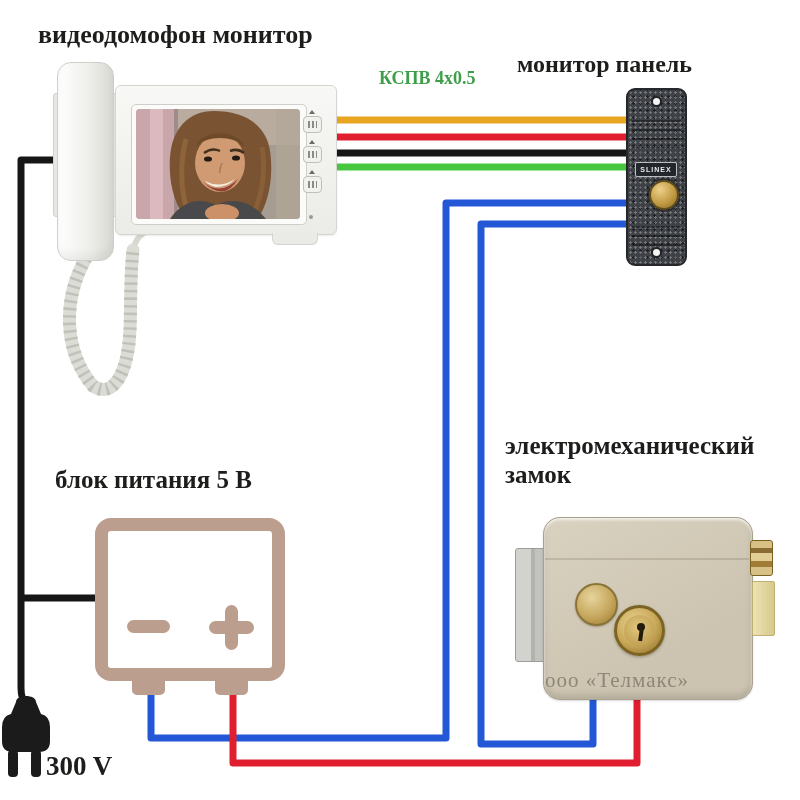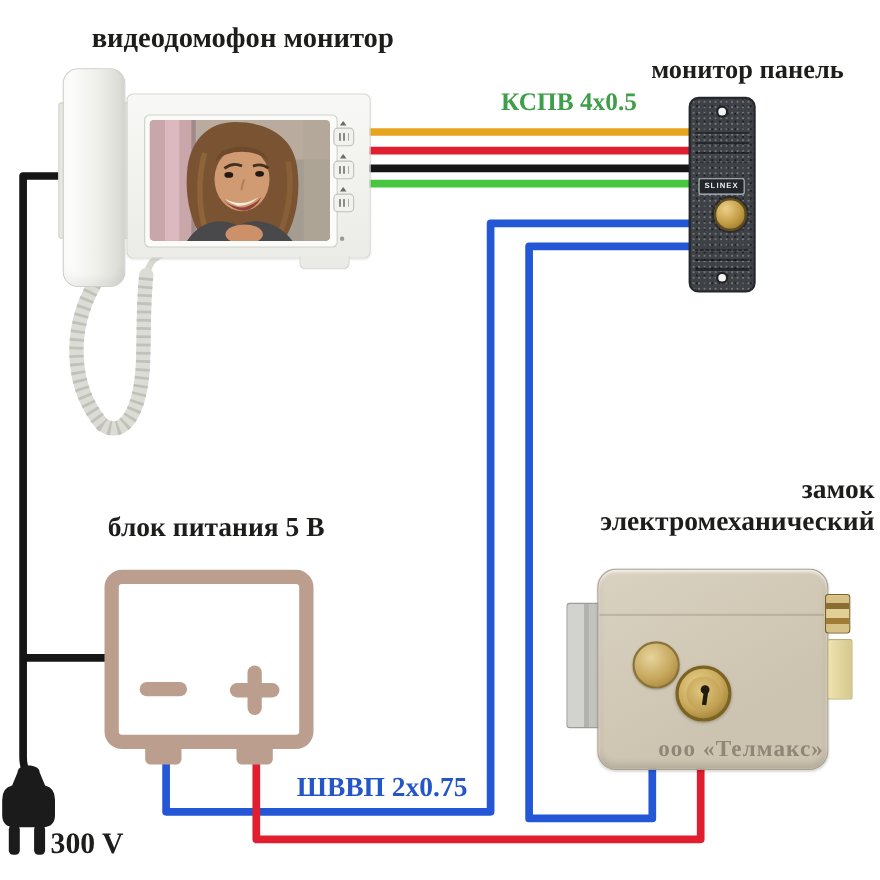--- a/index.html
+++ b/index.html
@@ -6,21 +6,21 @@
     --wire-orange:#E8A51F; --wire-red:#E01E30; --wire-black:#161616;
     --wire-green:#46C73F; --wire-blue:#2457D6;
     --label-green:#3E9E49; --label-blue:#2456C8;
     --psu-tan:#BC9E8E; --lock-body:#CCC3B0; --panel-dark:#3E4146; --brass:#C2A14F;
   }
   html,body{margin:0;padding:0;background:#ffffff;}
   .stage{position:relative;width:800px;height:800px;background:#fff;overflow:hidden;
          font-family:"Liberation Serif", serif;}
   .abs{position:absolute;}
   svg{display:block;}
-  .lbl{position:absolute;font-weight:bold;color:#1d1d1b;text-align:right;
+  .lbl{position:absolute;font-weight:bold;color:#1d1d1b;text-align:left;
        font-family:"Liberation Serif", serif;line-height:1.15;}
 
   
   .mon-cradle{left:53px;top:93px;width:64px;height:122px;background:#e7e7e3;
               border:1px solid #d2d2cc;border-radius:3px;}
   .mon-body{left:115px;top:85px;width:220px;height:148px;border-radius:6px;
             background:linear-gradient(180deg,#f8f8f6,#ebebe7);
             border:1px solid #d6d6d0;box-shadow:0 1px 2px rgba(0,0,0,.08);}
   .mon-screen{left:131px;top:104px;width:174px;height:119px;background:#fbfbf9;
               border:1px solid #cfcfc9;border-radius:5px;}
@@ -73,22 +73,22 @@
   .lock-knob{left:575px;top:583px;width:39px;height:39px;border-radius:50%;
              background:radial-gradient(circle at 38% 32%,#e6d49c,#c6a75d 55%,#97782f);
              border:2px solid #8a7336;box-shadow:0 1px 2px rgba(0,0,0,.25);}
   .lock-cyl{left:614px;top:605px;width:51px;height:51px;border-radius:50%;
             background:radial-gradient(circle at 40% 35%,#e8d492,#cbab5c 50%,#8f7128 95%);
             border:3px solid #7c6322;box-sizing:border-box;box-shadow:0 1px 3px rgba(0,0,0,.3);}
   .cyl-face{position:absolute;left:7px;top:7px;width:31px;height:31px;border-radius:50%;
             background:radial-gradient(circle at 45% 40%,#e0c77e,#b69243);}
   .keyhole-c{position:absolute;left:13px;top:8px;width:8px;height:8px;border-radius:50%;background:#221c0f;}
   .keyhole-s{position:absolute;left:15px;top:13px;width:4px;height:13px;background:#221c0f;transform:rotate(8deg);}
-  .lock-brand{left:545px;top:668px;width:204px;text-align:right;font-size:21px;
-              color:#8e8677;letter-spacing:1px;font-weight:bold;}
+  .lock-brand{left:545px;top:668px;width:204px;text-align:left;font-size:21px;
+              color:#8e8677;letter-spacing:1px;font-weight:normal;}
   .lock-latch{left:750px;top:540px;width:21px;height:34px;border:1px solid #7c6322;border-radius:3px;
               background:linear-gradient(180deg,#d8c186 0 22%,#8a6d33 22% 36%,#e2cf96 36% 60%,#a07c36 60% 76%,#d8c186 76%);}
   .lock-block{left:752px;top:581px;width:21px;height:53px;border:1px solid #bdb075;border-radius:2px;
               background:linear-gradient(90deg,#eee3b2,#d6c98c);}
 </style>
 </head>
 <body>
 
 <div class="stage">
 
@@ -188,22 +188,21 @@
       <div class="keyhole-c"></div>
       <div class="keyhole-s"></div>
     </div>
   </div>
   <div class="abs lock-brand">ооо «Телмакс»</div>
   <div class="abs lock-latch"></div>
   <div class="abs lock-block"></div>
 
   <div class="lbl" style="left:38px;top:20px;width:320px;font-size:26px">видеодомофон монитор</div>
   <div class="lbl" style="left:517px;top:51px;width:250px;font-size:24px">монитор панель</div>
-  <div class="lbl" style="left:379px;top:80px;width:200px;font-size:23px;color:var(--label-green)">КСПВ 4x0.5</div>
+  <div class="lbl" style="left:379px;top:68px;width:200px;font-size:18px;color:var(--label-green)">КСПВ 4x0.5</div>
   <div class="lbl" style="left:55px;top:466px;width:240px;font-size:25px">блок питания 5 В</div>
   <div class="lbl" style="left:505px;top:432px;width:290px;font-size:25px">
+    <div>электромеханический</div>
     <div>замок</div>
-    <div>электромеханический</div>
-  </div>
-  <div class="lbl" style="left:225px;top:703px;width:200px;font-size:25px;color:var(--label-blue)">ШВВП 2x0.75</div>
+  </div>
   <div class="lbl" style="left:46px;top:751px;width:90px;font-size:27px;text-align:left">300 V</div>
 
 </div>
 
 </body></html>

